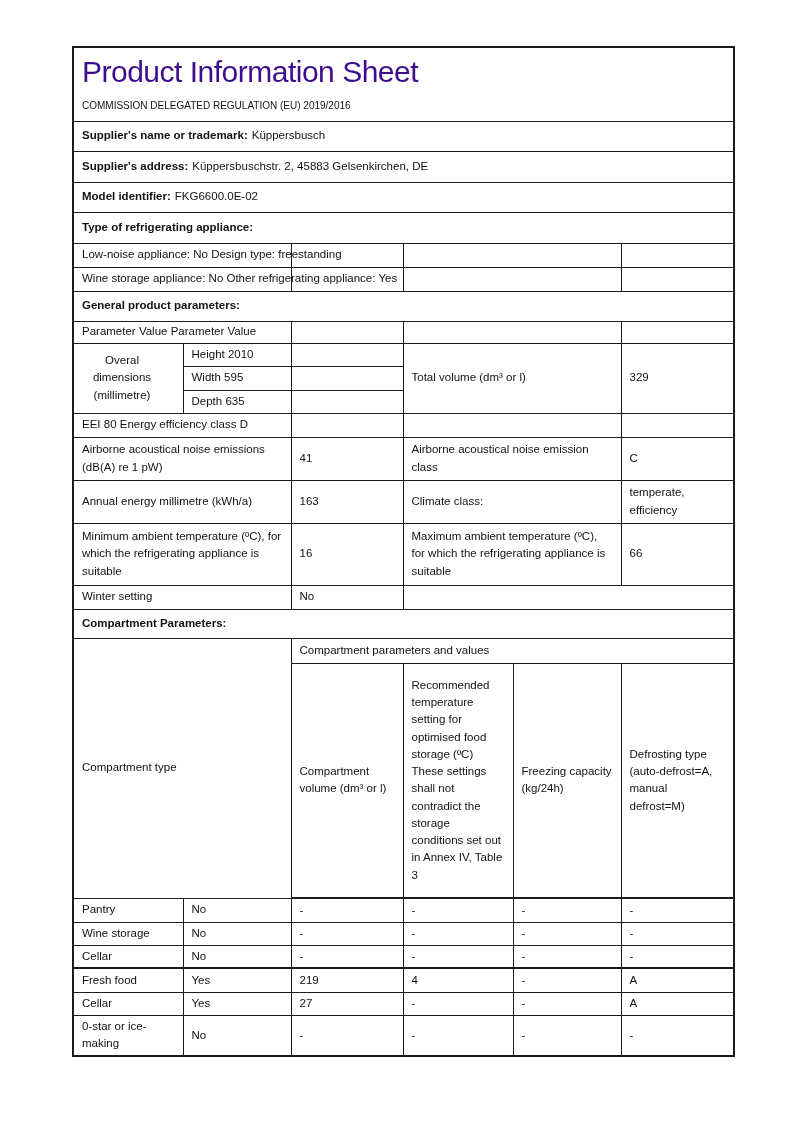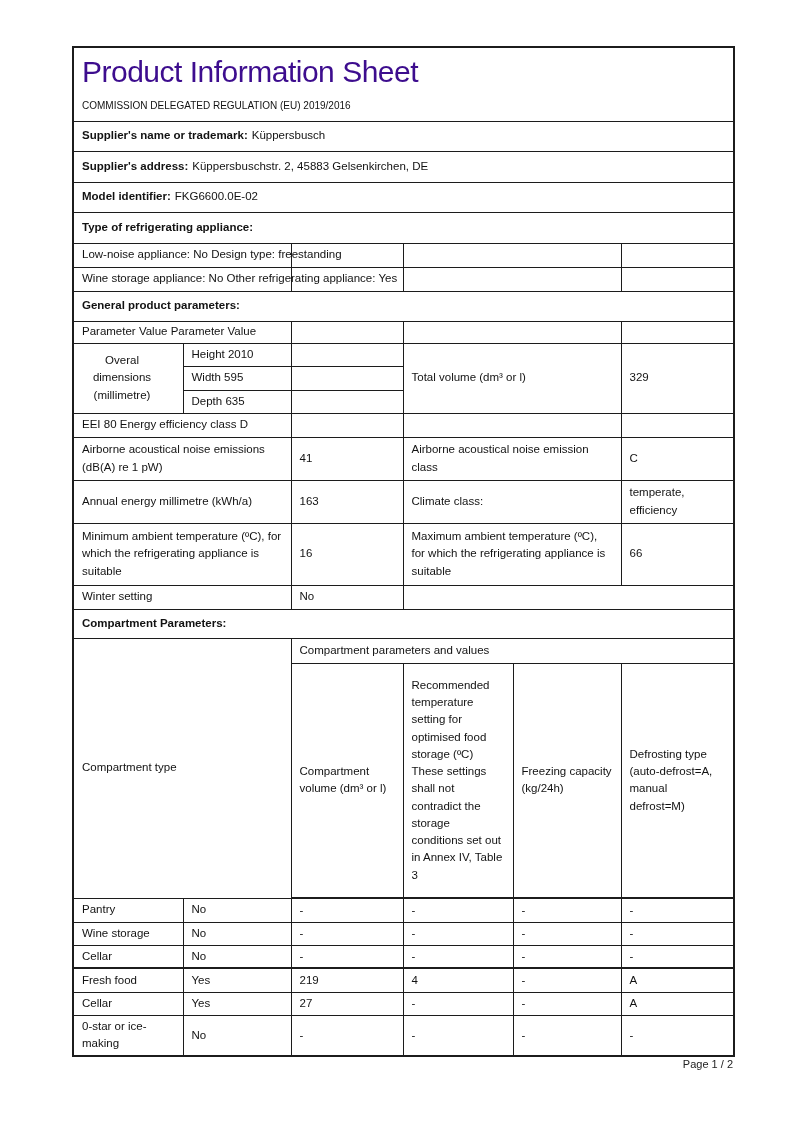--- a/index.html
+++ b/index.html
@@ -208,14 +208,13 @@
       <td>0-star or ice-making</td>
       <td class="c">No</td>
       <td class="c">-</td>
       <td class="c">-</td>
       <td class="c">-</td>
       <td class="c">-</td>
     </tr>
   </tbody>
     </table>
 
-  <div class="footer">Page 1 / 2</div>
 </div>
 
 </body></html>

